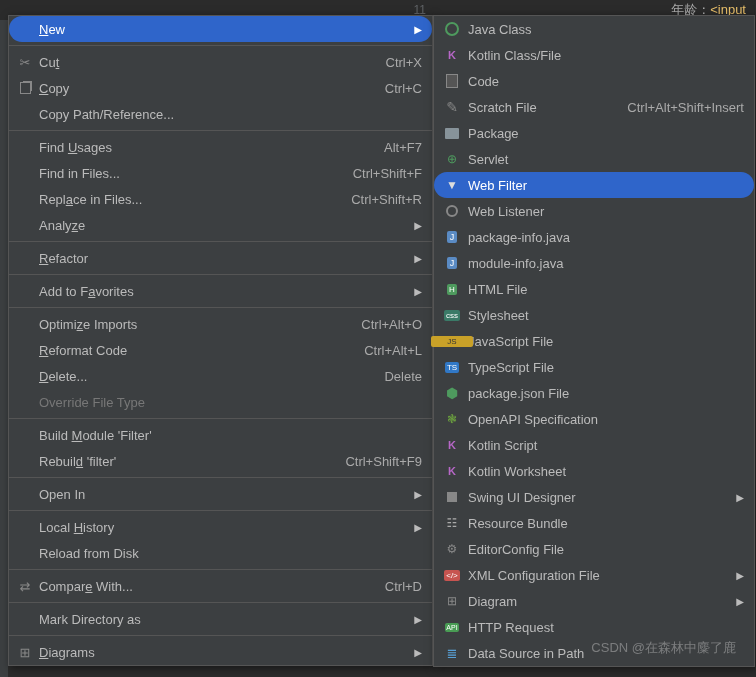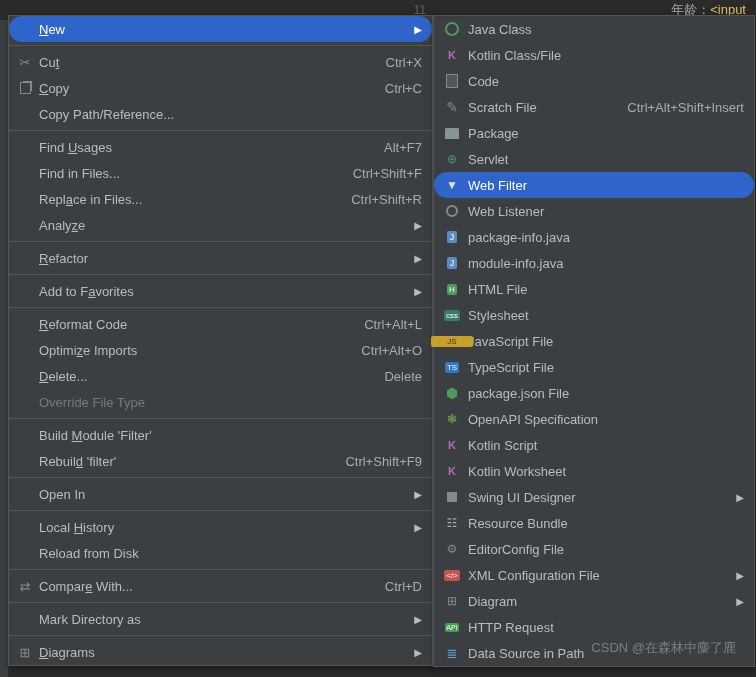--- a/index.html
+++ b/index.html
@@ -214,26 +214,26 @@
       <span class="label"><span class="mnemonic">R</span>efactor</span>
       <span class="arrow">▶</span>
     </div>
     <div class="separator"></div>
     <div class="menu-item">
       <span class="label">Add to F<span class="mnemonic">a</span>vorites</span>
       <span class="arrow">▶</span>
     </div>
     <div class="separator"></div>
     <div class="menu-item">
+      <span class="label">Optimi<span class="mnemonic">z</span>e Imports</span>
+      <span class="shortcut">Ctrl+Alt+O</span>
+    </div>
+    <div class="menu-item">
       <span class="label"><span class="mnemonic">R</span>eformat Code</span>
       <span class="shortcut">Ctrl+Alt+L</span>
-    </div>
-    <div class="menu-item">
-      <span class="label">Optimi<span class="mnemonic">z</span>e Imports</span>
-      <span class="shortcut">Ctrl+Alt+O</span>
     </div>
     <div class="menu-item">
       <span class="label"><span class="mnemonic">D</span>elete...</span>
       <span class="shortcut">Delete</span>
     </div>
     <div class="menu-item">
       <span class="label" style="color: rgb(119, 119, 119);">Override File Type</span>
     </div>
     <div class="separator"></div>
     <div class="menu-item">

